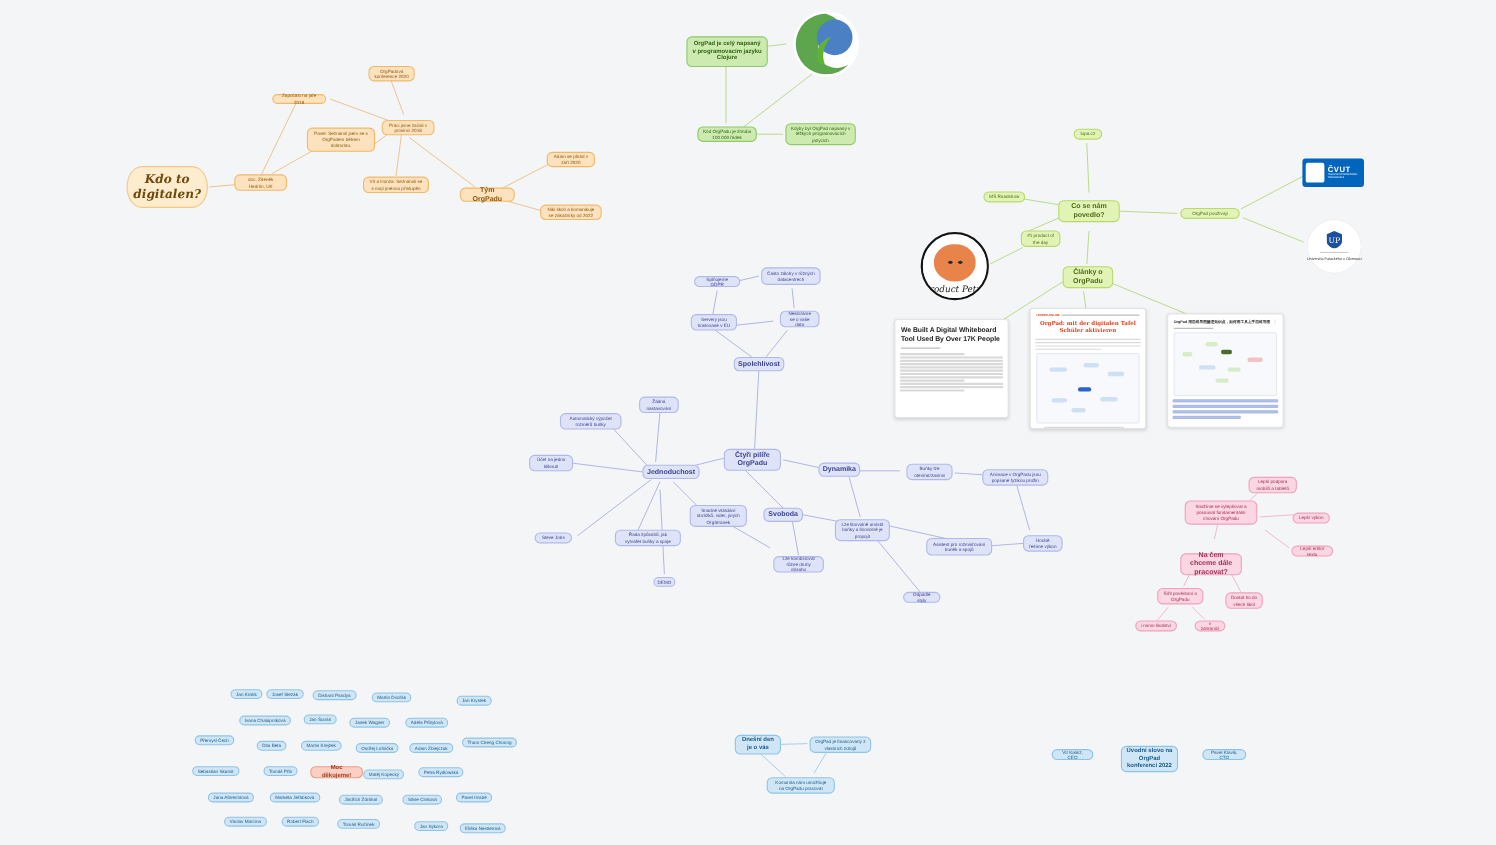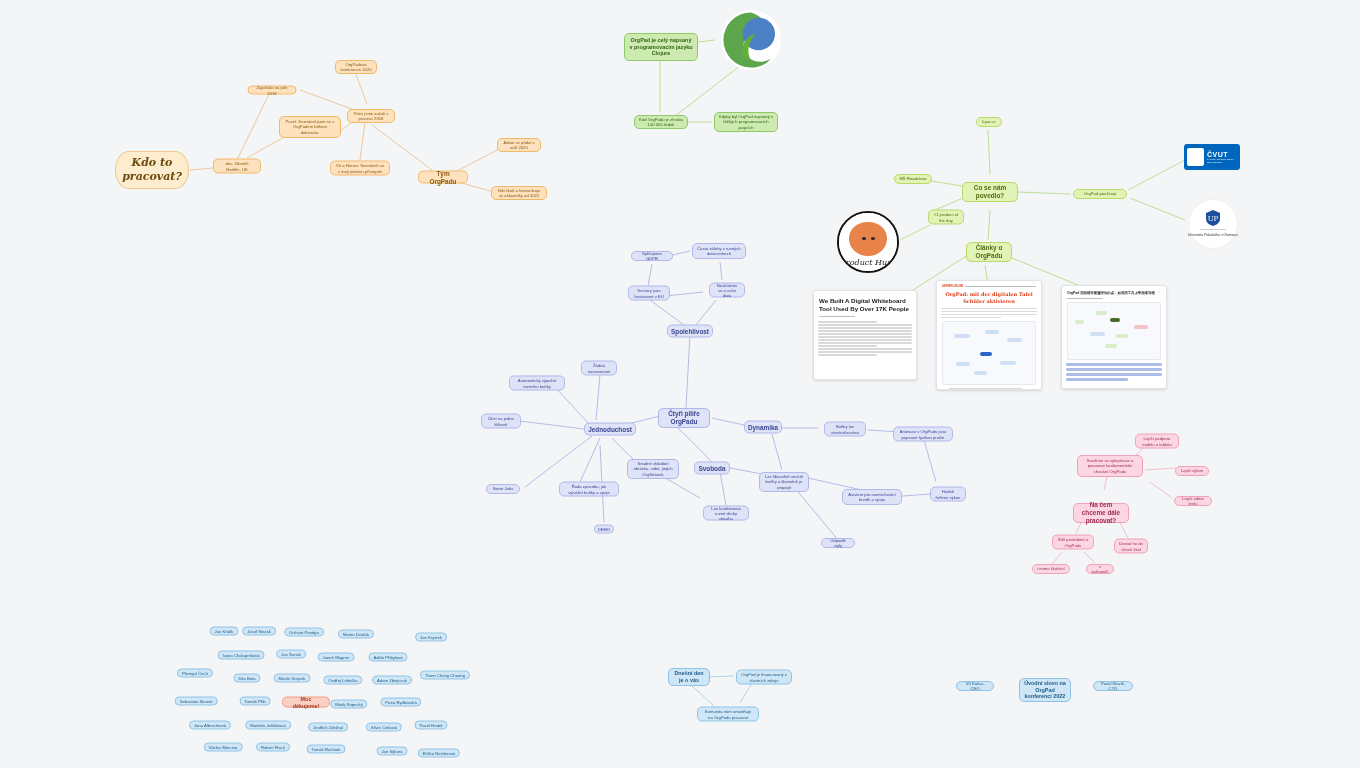--- a/index.html
+++ b/index.html
@@ -118,21 +118,21 @@
       <path d="M1084 552 L1095 563"></path>
     </g>
     <g stroke="#8fc3e6" stroke-width="0.7" fill="none">
       <path d="M700 677 L734 676"></path>
       <path d="M690 684 L714 706"></path>
       <path d="M752 683 L740 703"></path>
     </g>
   </svg>
 
   <div class="node handwrite" style="left:152px;top:170px;width:74px;height:38px;">
-    <span>Kdo to pracovat?</span>
+    <span>Kdo to digitalen?</span>
   </div>
   <div class="node orange tiny" style="left:237px;top:166px;width:48px;height:15px;">
     <span>doc. Zdeněk Hedrlín, UK</span>
   </div>
   <div class="node orange tiny" style="left:272px;top:90px;width:49px;height:9px;">
     <span>Započalo na jaře 2018</span>
   </div>
   <div class="node orange tiny" style="left:310px;top:127px;width:62px;height:22px;">
     <span>Pavel: Seznámil jsem se s OrgPadem během doktorátu.</span>
   </div>
@@ -197,21 +197,21 @@
     <div style="width:100%;height:100%;background:#fff;position:relative;">
       <div style="position:absolute;left:50%;top:44%;transform:translate(-50%,-50%);
                   width:38px;height:34px;border-radius:48% 48% 50% 50%;background:#e8834a;"></div>
       <div style="position:absolute;left:34%;top:24%;width:11px;height:11px;background:#e8834a;
                   clip-path:polygon(0 100%,50% 0,100% 100%);"></div>
       <div style="position:absolute;left:55%;top:24%;width:11px;height:11px;background:#e8834a;
                   clip-path:polygon(0 100%,50% 0,100% 100%);"></div>
       <div style="position:absolute;left:40%;top:42%;width:4px;height:3px;background:#2a2a2a;border-radius:50%;"></div>
       <div style="position:absolute;left:56%;top:42%;width:4px;height:3px;background:#2a2a2a;border-radius:50%;"></div>
       <div style="position:absolute;left:0;bottom:4px;width:100%;text-align:center;
-                  font-family:'DejaVu Serif',serif;font-style:italic;font-size:8px;color:#1a1a1a;">Product Hunt</div>
+                  font-family:'DejaVu Serif',serif;font-style:italic;font-size:8px;color:#1a1a1a;">Product Petra</div>
     </div>
   </div>
 
   <div class="logo-box cvut" style="left:1212px;top:157px;width:56px;height:26px;">
     <div style="width:18px;height:18px;background:#fff;border-radius:2px;"></div>
     <div style="margin-left:3px;color:#fff;">
       <div style="font-size:7px;font-weight:bold;letter-spacing:.5px;">ČVUT</div>
       <div style="font-size:2.2px;line-height:1.25;width:30px;">FAKULTA INFORMAČNÍCH TECHNOLOGIÍ</div>
     </div>
   </div>

